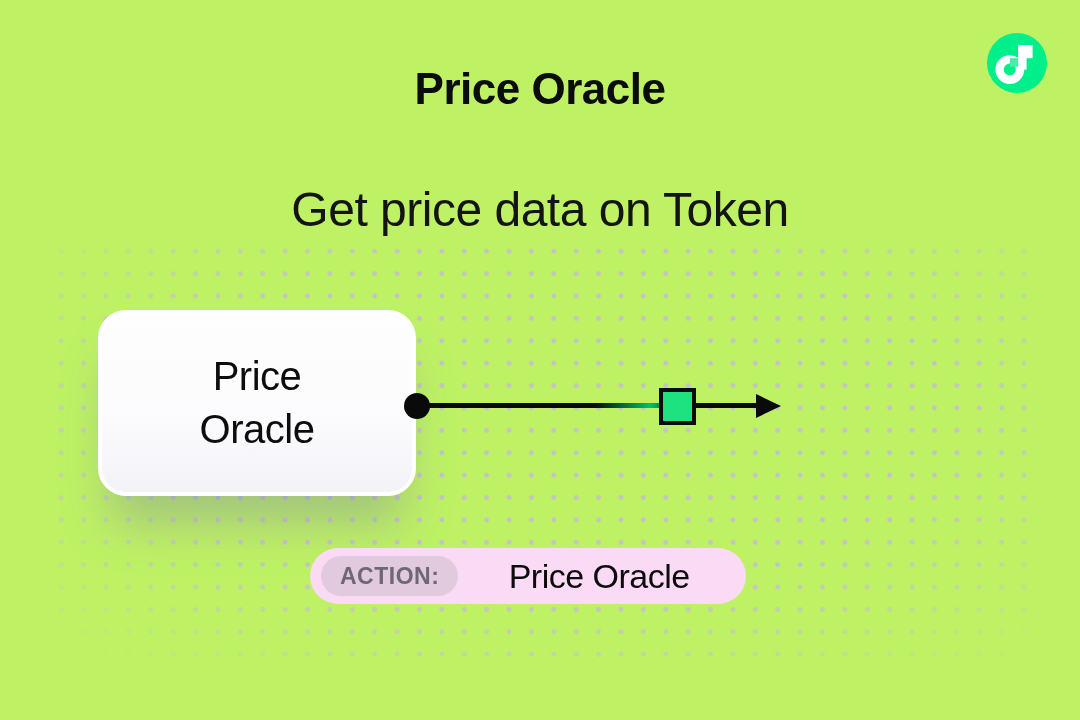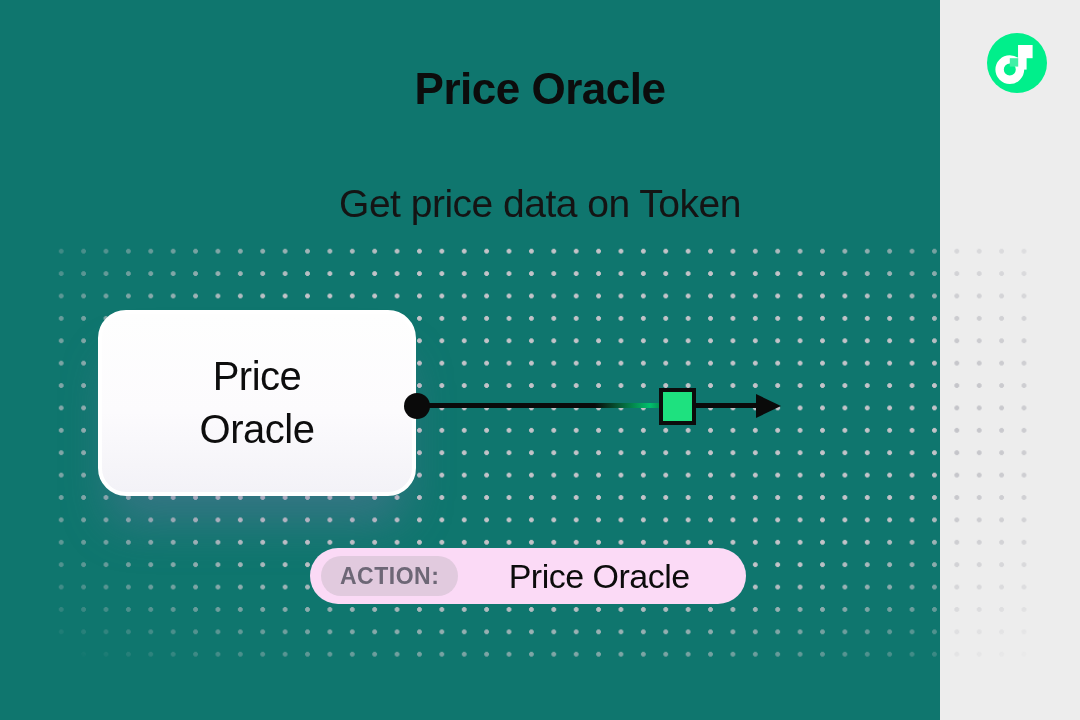--- a/index.html
+++ b/index.html
@@ -4,40 +4,40 @@
 <style>
   * { margin: 0; padding: 0; box-sizing: border-box; }
   html, body { width: 1080px; height: 720px; }
   body {
     font-family: "Liberation Sans", "DejaVu Sans", sans-serif;
     background: #ededed;
     overflow: hidden;
   }
   .canvas {
     position: relative;
-    width: 940px;
+    width: 1080px;
     height: 720px;
-    background: #0f766e;
+    background: #bef264;
   }
 
   
   .title {
     position: absolute;
     top: 64px; left: 0; width: 1080px;
     text-align: center;
     font-size: 44px;
     font-weight: 700;
     letter-spacing: -0.5px;
     color: #0c0c0c;
   }
   .subtitle {
     position: absolute;
     top: 182px; left: 0; width: 1080px;
     text-align: center;
-    font-size: 39px;
+    font-size: 48px;
     font-weight: 400;
     letter-spacing: -0.5px;
     color: #141414;
   }
   .logo {
     position: absolute;
     top: 33px; left: 987px;
     width: 60px; height: 60px;
   }
 

